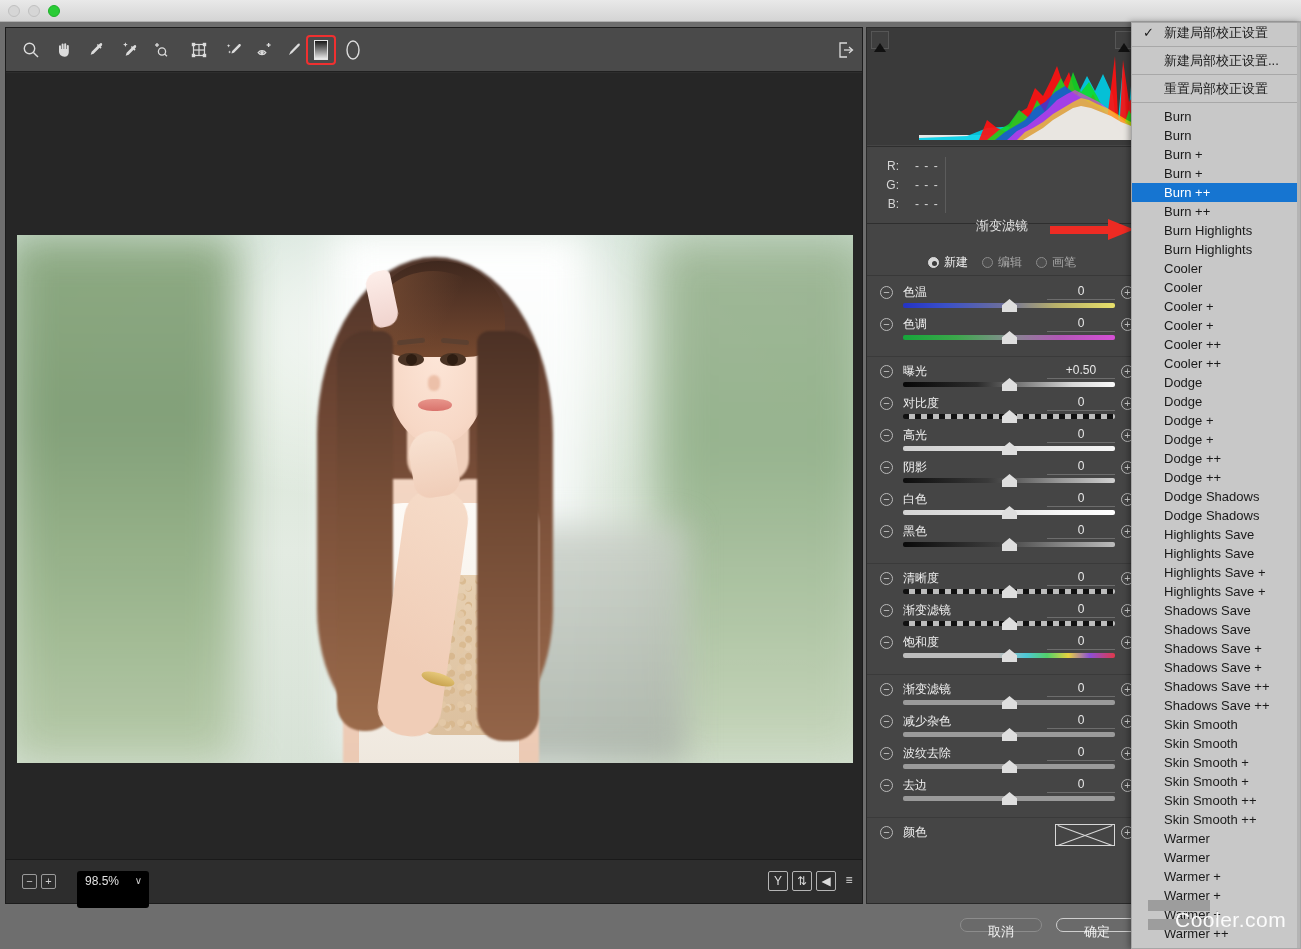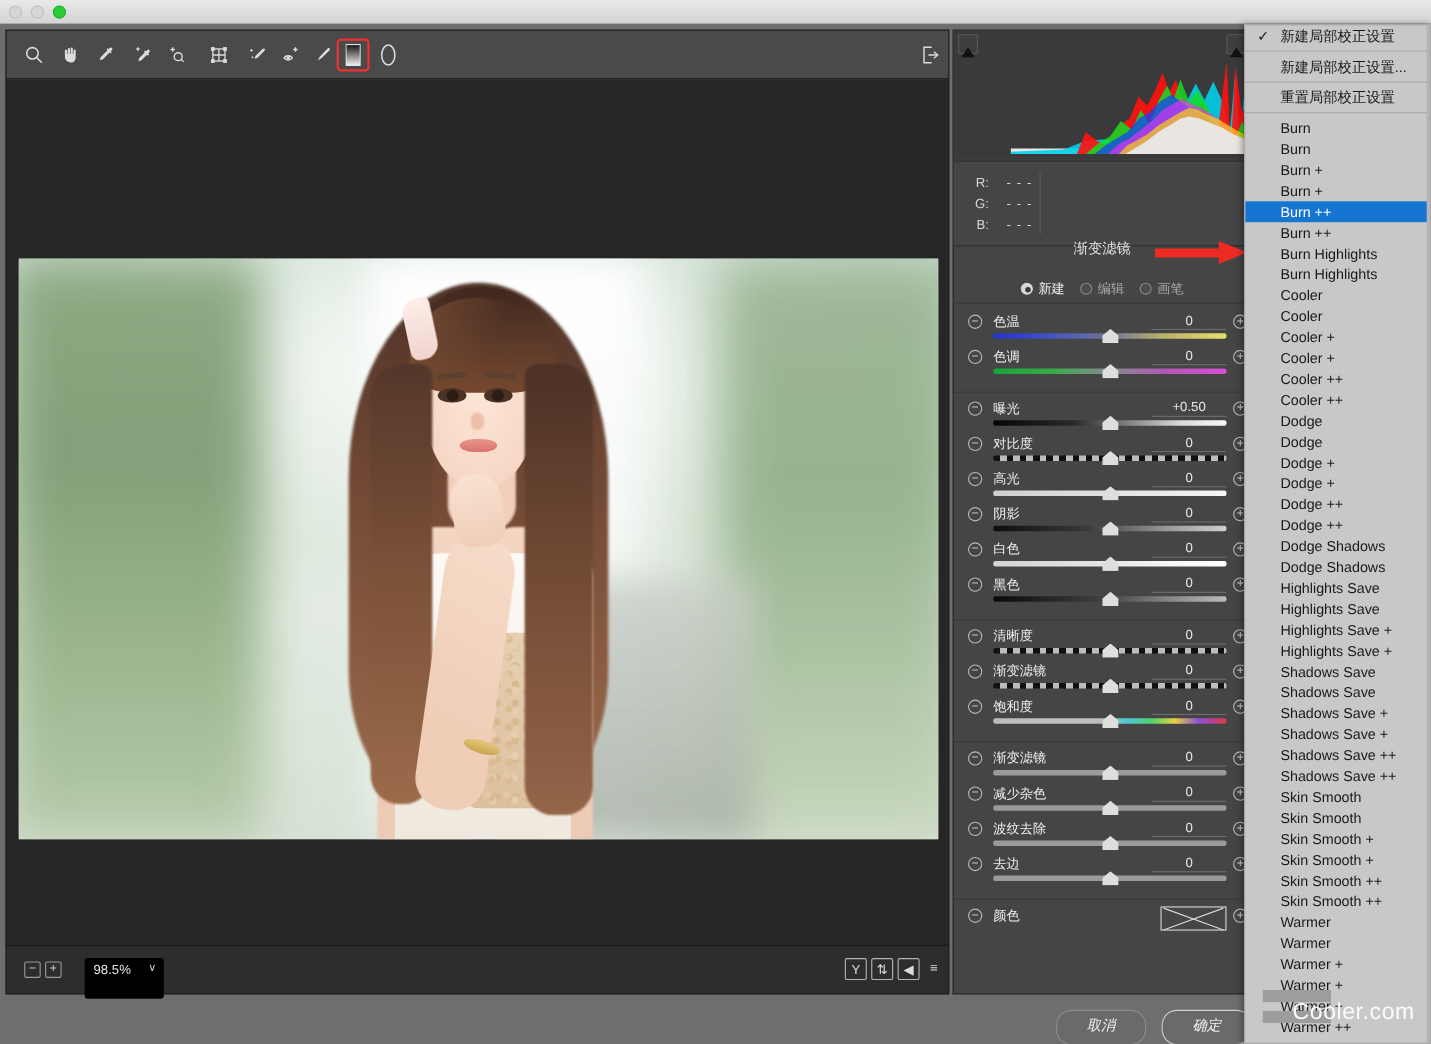--- a/index.html
+++ b/index.html
@@ -298,23 +298,23 @@
   .fitem { position: absolute; top: 13px; font-size: 12px; color: #ebebeb; display: flex; align-items: center; gap: 5px; }
   .maskswatch { width: 26px; height: 15px; background: #ffffff; border: 1px solid #8e8e8e; }
   .clearall {
     position: absolute; right: 5px; top: 8px; width: 78px; height: 23px;
     background: #4e4e4e; border: 1px solid #5d5d5d; border-radius: 3px;
     font-size: 12px; color: #9a9a9a; text-align: center; line-height: 21px;
   }
 
   
   .dlgbtn {
-    position: absolute; height: 32px; border-radius: 14px;
+    position: absolute; height: 14px; border-radius: 14px;
     border: 1px solid #8c8c8c; background: #6a6a6a; color: #f2f2f2;
-    font-size: 13px; text-align: center; line-height: 25px; font-style: italic;
+    font-size: 13px; text-align: center; line-height: 25px;
   }
   .dlgbtn.primary { border-color: #cfcfcf; }
 
   
   .arrow { position: absolute; left: 1050px; top: 196px; }
 
   
   .menu {
     position: absolute; left: 1131px; top: 22px; width: 170px; height: 927px;
     background: #c8c8c8; border: 1px solid #a6a6a6;

